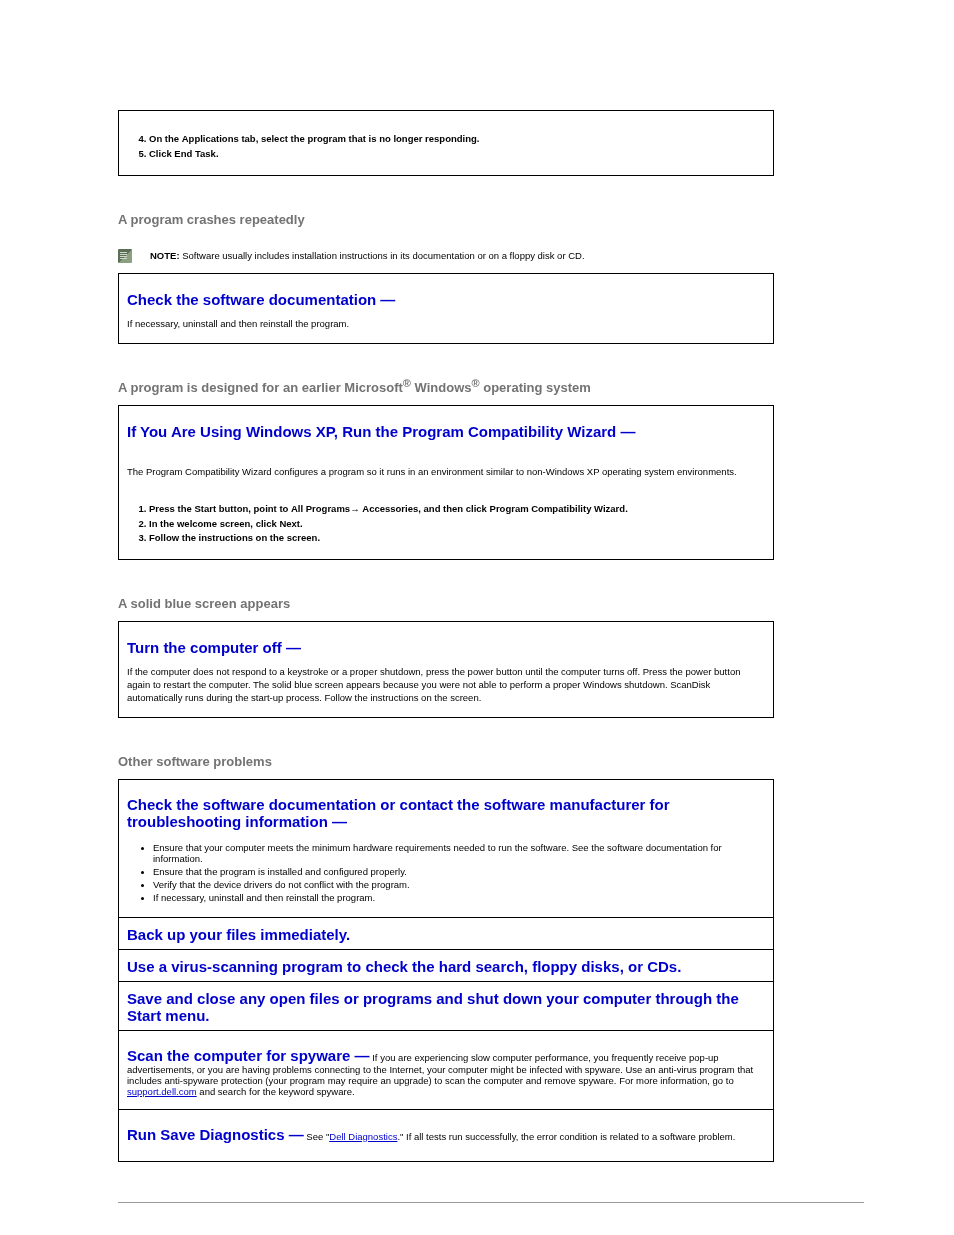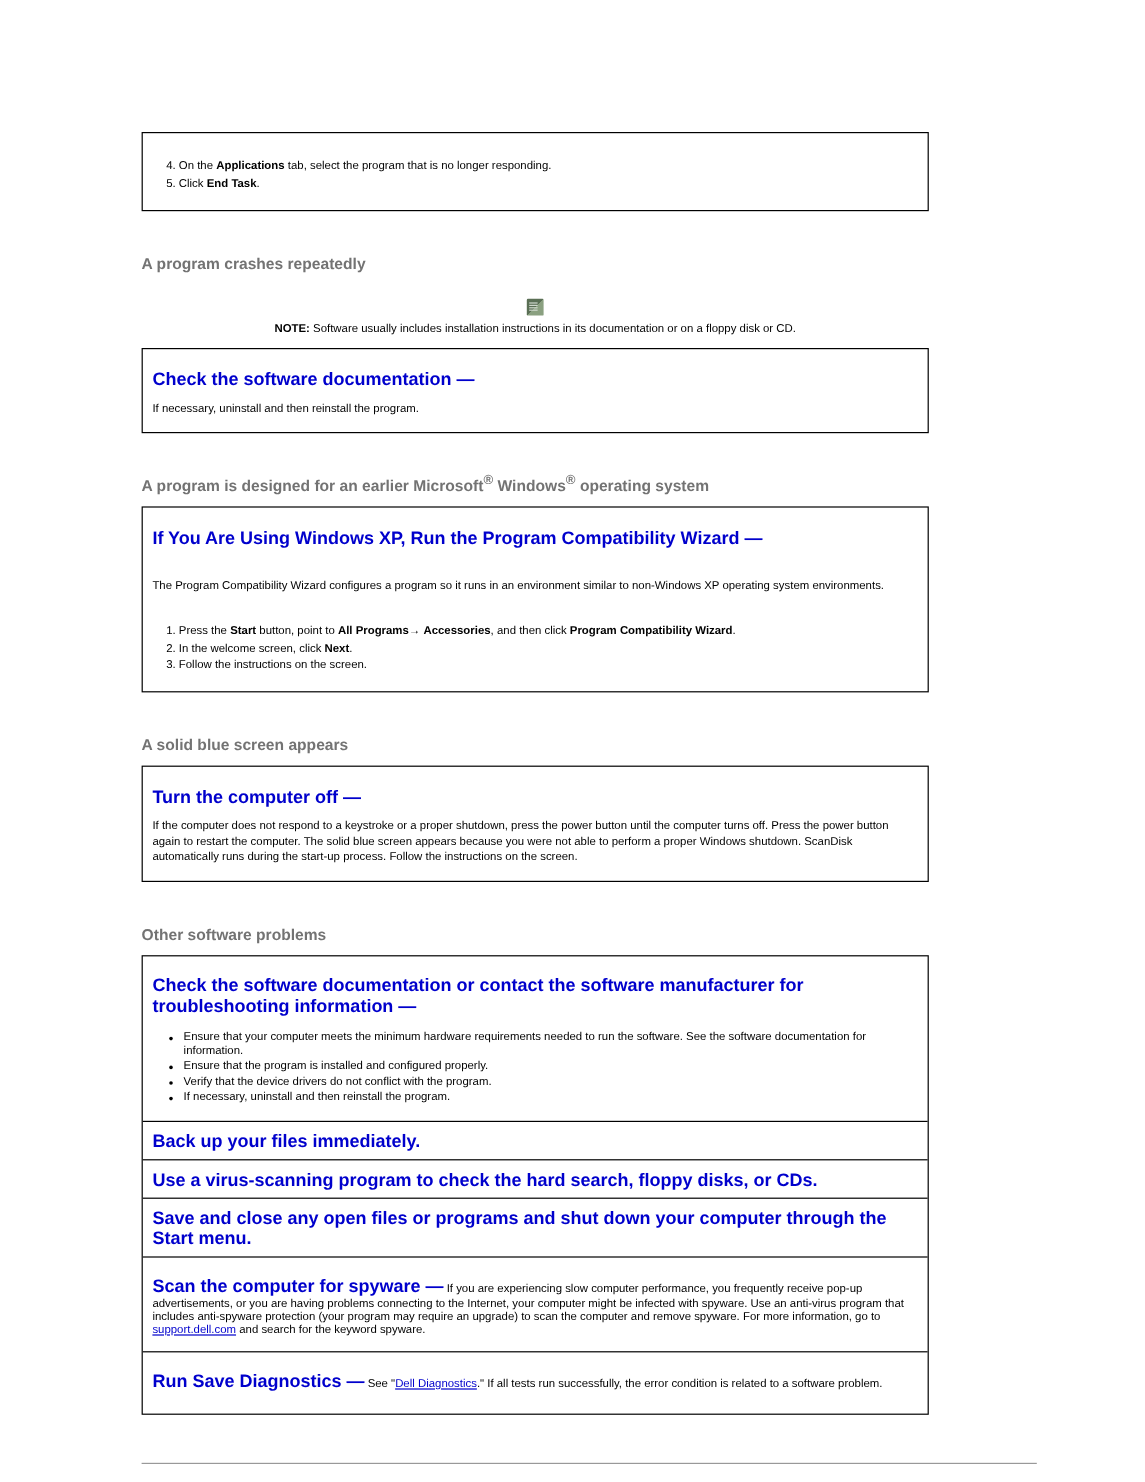--- a/index.html
+++ b/index.html
@@ -40,42 +40,42 @@
   }
   .reg {
     font-size: 11px;
     vertical-align: super;
     line-height: 0;
   }
   .note-row {
     display: flex;
     align-items: center;
     margin: 22px 0 10px 0;
-    gap: 6px;
-    flex-direction: column;
+    gap: 18px;
   }
   .note-icon {
     width: 14px;
     height: 14px;
     flex: none;
     position: relative;
     background: linear-gradient(135deg, #5a6f55 50%, #8aa080 50%);
     border-radius: 1px;
     overflow: hidden;
   }
   .note-icon::before {
     content:"";
     position:absolute;
     left:2px; top:3px;
     width:7px; height:1px; background:#cfd8cd;
     box-shadow: 0 2px 0 #cfd8cd, 0 4px 0 #cfd8cd, 0 6px 0 #cfd8cd;
   }
   ol {
     margin: 6px 0 0 0;
     padding-left: 22px;
+    font-weight: bold;
   }
   ol li {
     margin-bottom: 2px;
   }
   .para {
     margin: 4px 0 8px 0;
   }
   .ul {
     margin: 6px 0 0 0;
     padding-left: 18px;

